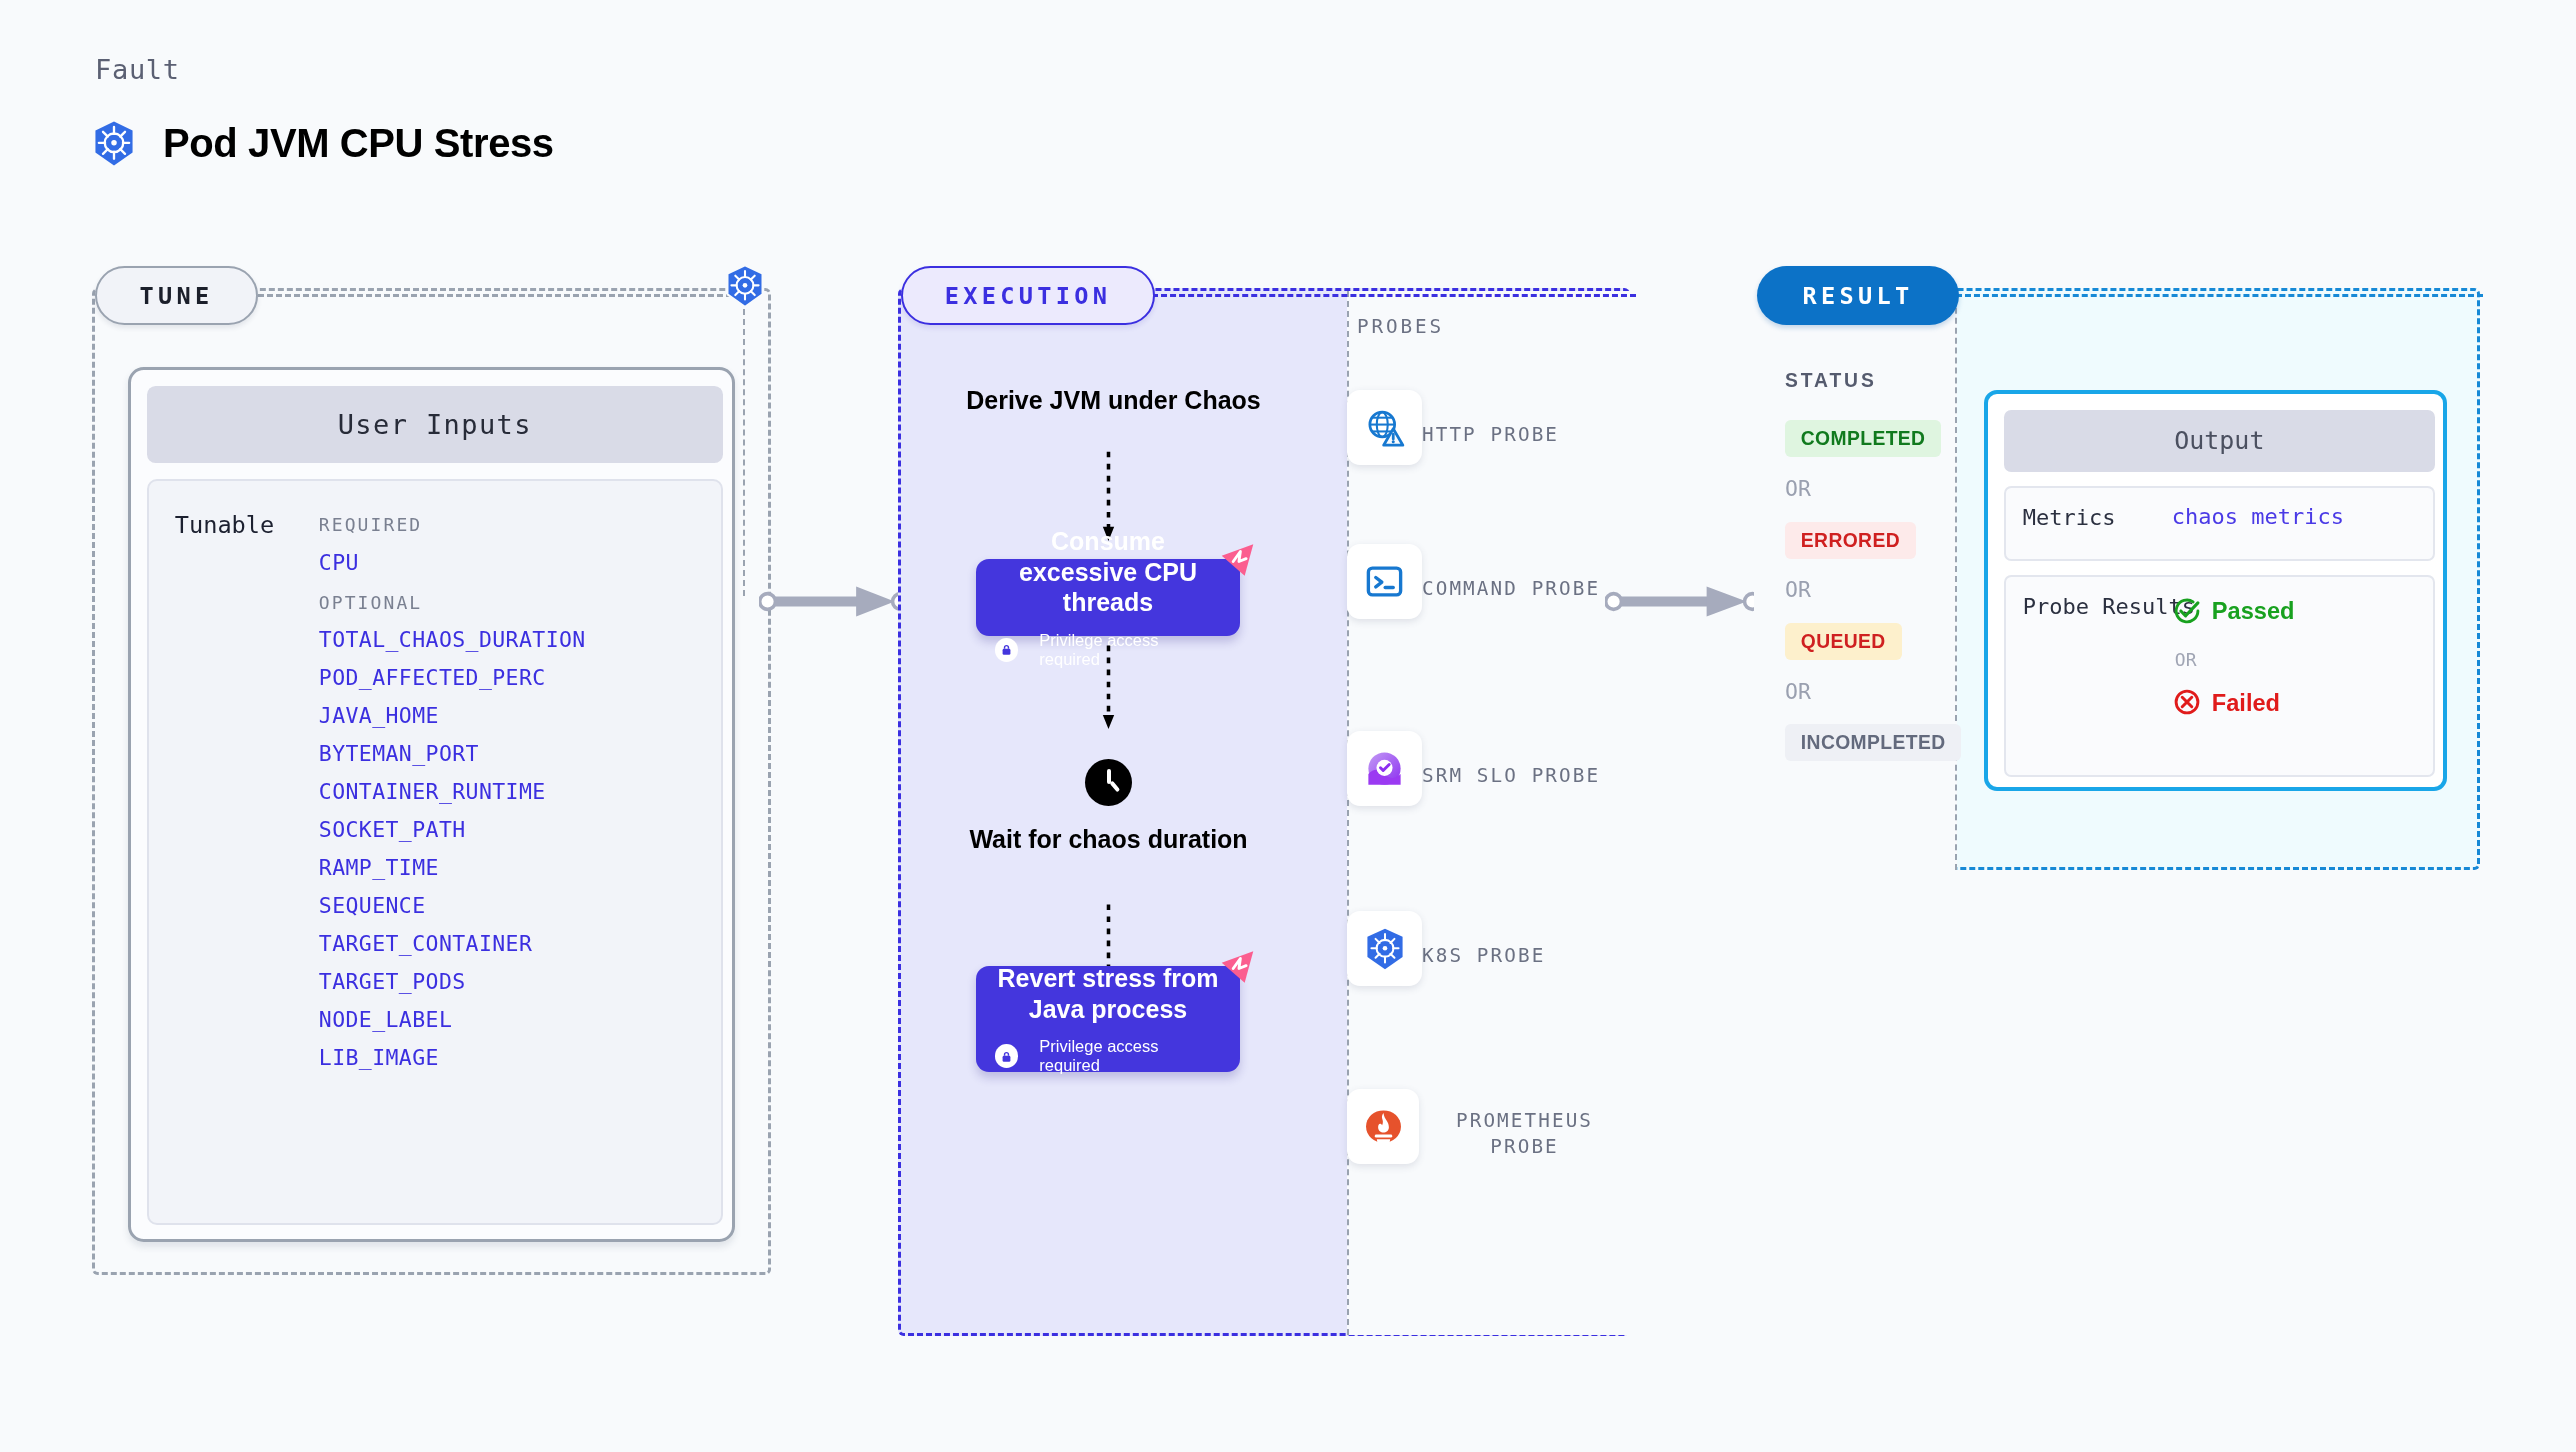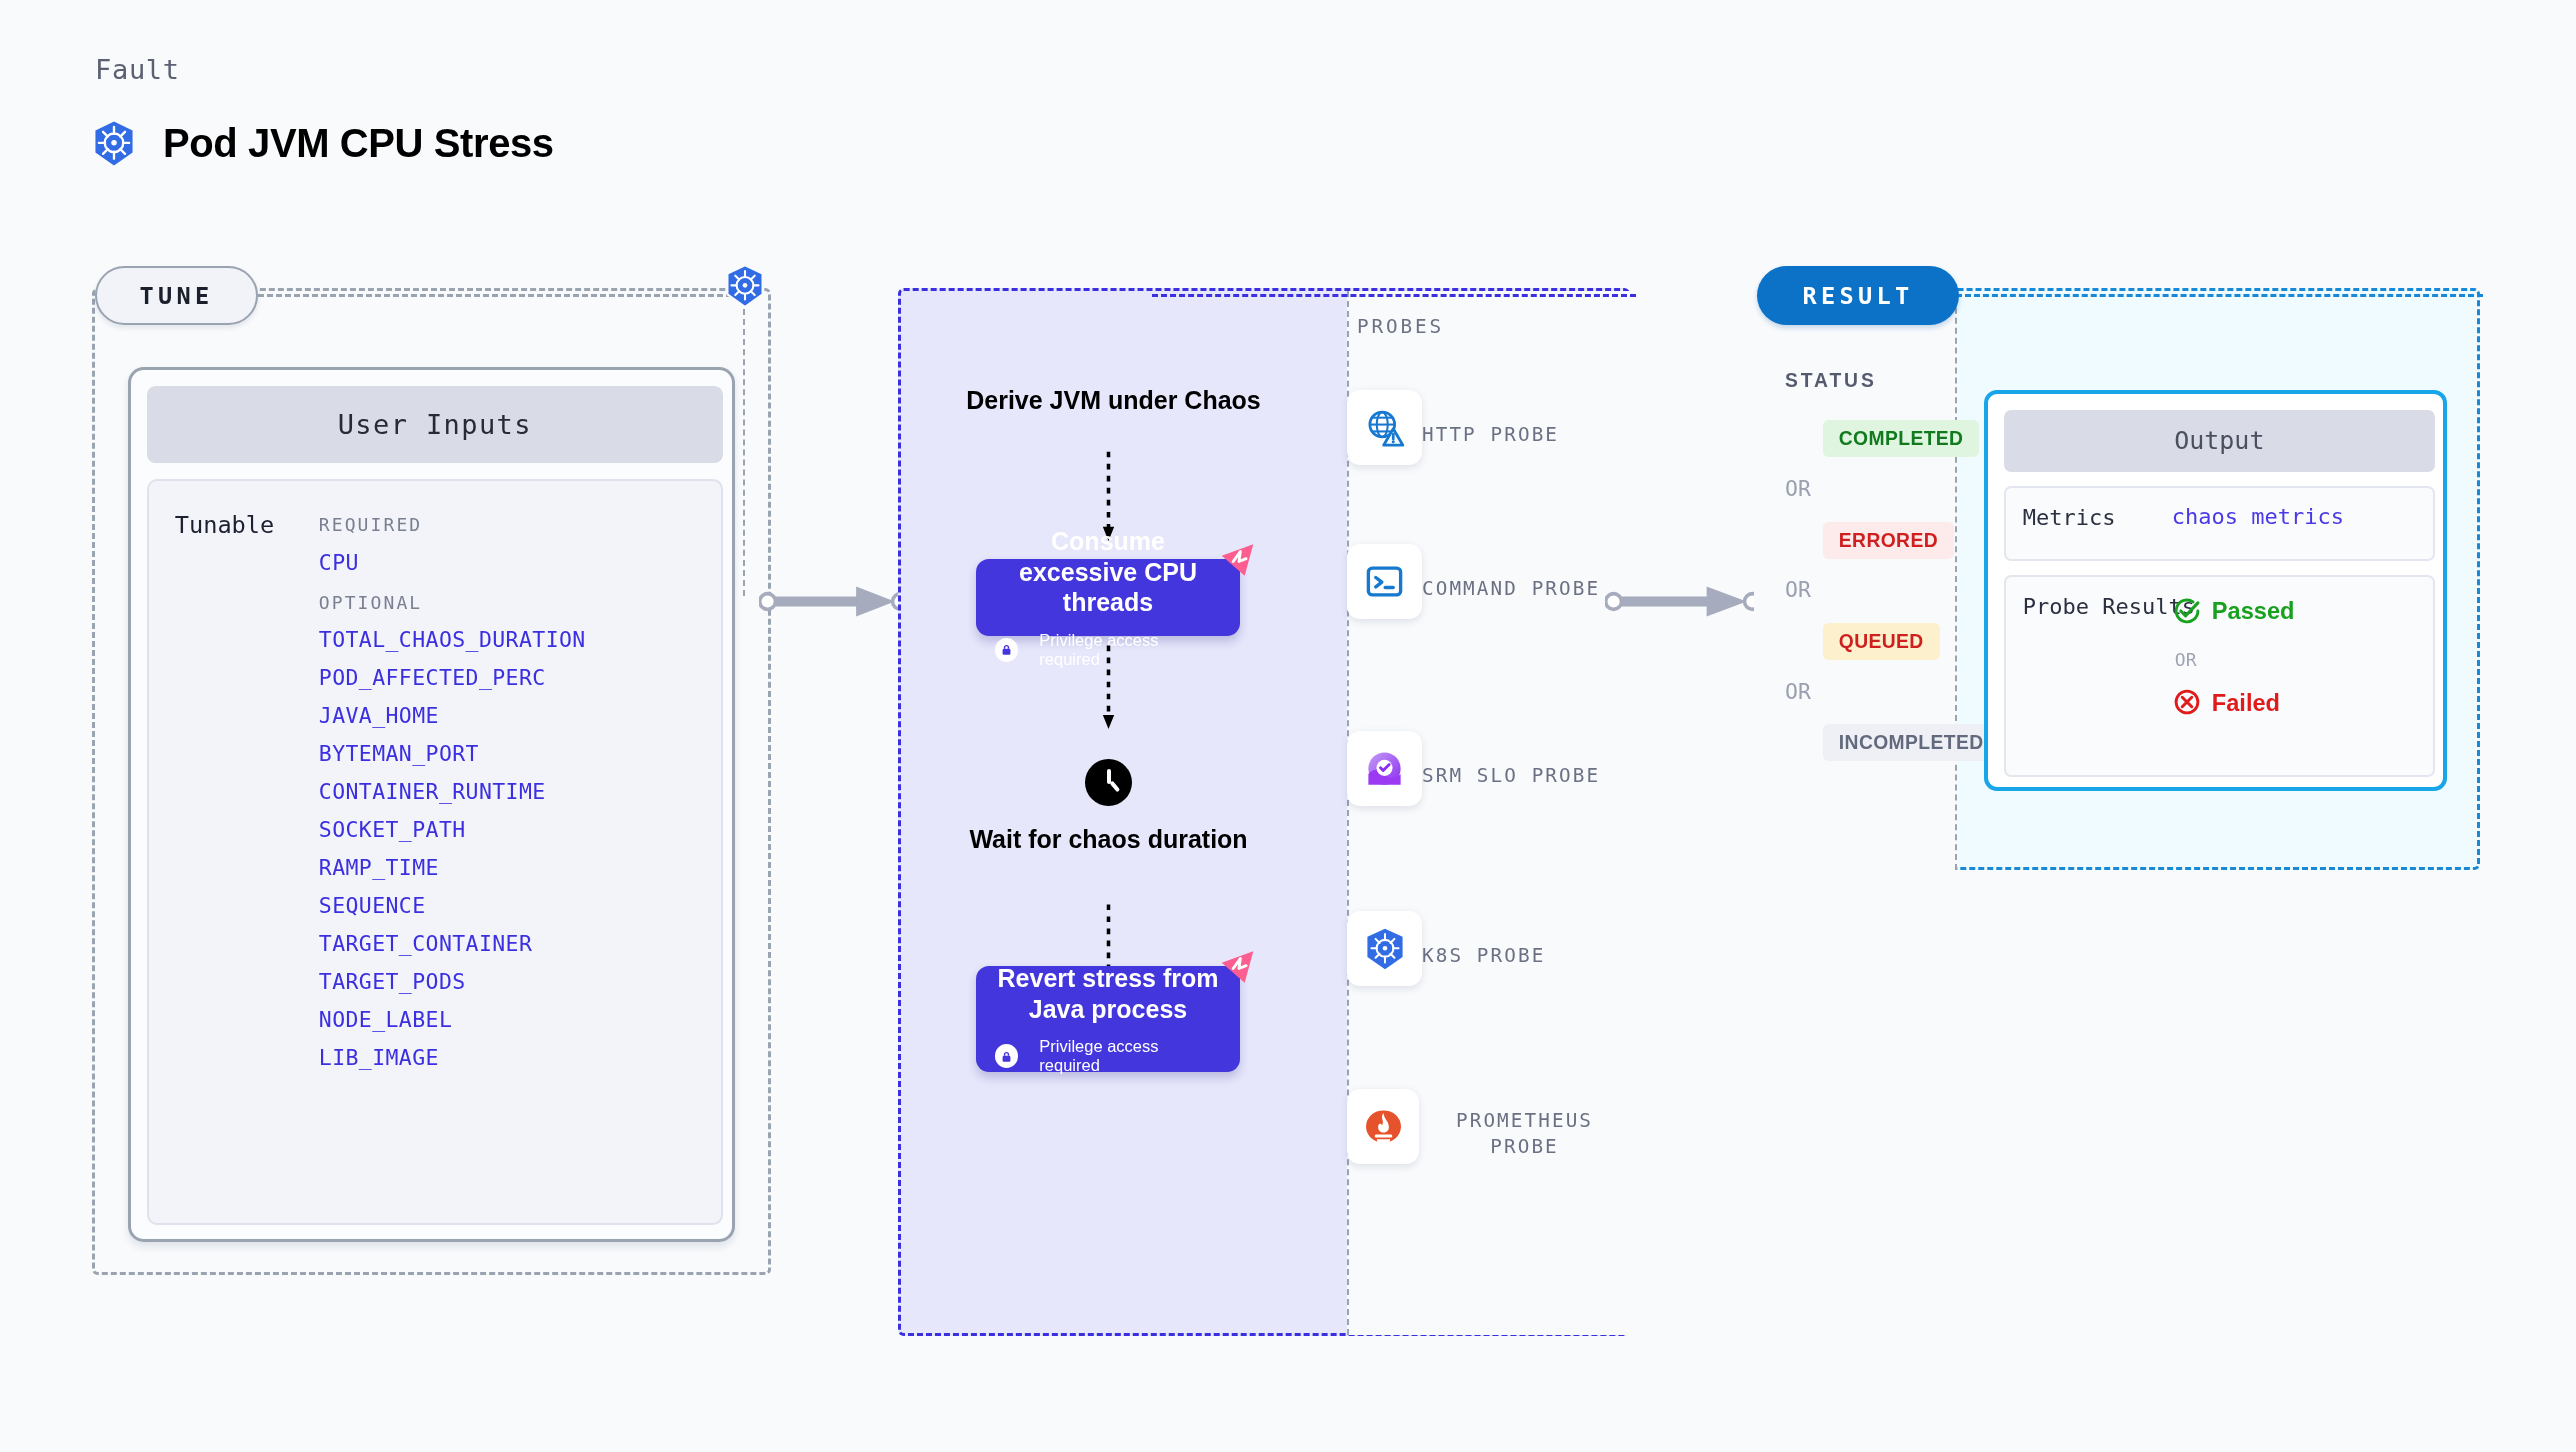--- a/index.html
+++ b/index.html
@@ -167,21 +167,21 @@
   .result-dashline {
     position: absolute; left: 1956px; top: 294px; width: 527px; height: 0;
     border-top: 3.6px dashed #1789d6;
   }
   .status-title {
     position: absolute; left: 1785px; top: 370px;
     font-size: 19.3px; font-weight: 700; color: #555b6e; letter-spacing: 2.9px;
   }
   .badge {
     position: absolute; border-radius: 5.7px; display: flex; align-items: center;
-    padding: 0 15.8px; font-weight: 700; font-size: 19.3px; letter-spacing: 0.4px; height: 37px; margin-left: 38px;
+    padding: 0 15.8px; font-weight: 700; font-size: 19.3px; letter-spacing: 0.4px; height: 37px;
   }
   .or-txt {
     position: absolute; font-size: 21.5px; color: #9aa0b0;
     font-family: "DejaVu Sans Mono", monospace;
   }
 
   .output-card {
     position: absolute; left: 1984px; top: 390px; width: 463px; height: 401px;
     background: #fff; border: 4.3px solid #19a6e8; border-radius: 13px;
   }
@@ -293,20 +293,21 @@
       <circle cx="12" cy="27" r="11" fill="#ffffff" stroke="#a6abbd" stroke-width="5"></circle>
       <rect x="22" y="20" width="120" height="14" fill="#a6abbd"></rect>
       <polygon points="136,6 190,27 136,48" fill="#a6abbd"></polygon>
       <circle cx="198" cy="27" r="11" fill="#ffffff" stroke="#a6abbd" stroke-width="5"></circle>
     </svg>
   </div>
 
   <div class="stage" id="exec-box"></div>
   <div class="probes-sub"></div>
   <div class="exec-dashline"></div>
+  <div class="pill" id="exec-pill">EXECUTION</div>
   <div class="probes-title">PROBES</div>
 
   <div class="flow-label" style="left:963px;top:385px;">Derive JVM under Chaos</div>
 
   <div class="arrow-v" style="left:1100px;top:451px;">
     <svg width="17" height="92" viewBox="0 0 24 128">
       <line x1="12" y1="0" x2="12" y2="108" stroke="#000" stroke-width="5" stroke-dasharray="8 9"></line>
       <polygon points="4,106 20,106 12,126" fill="#000"></polygon>
     </svg>
   </div>

